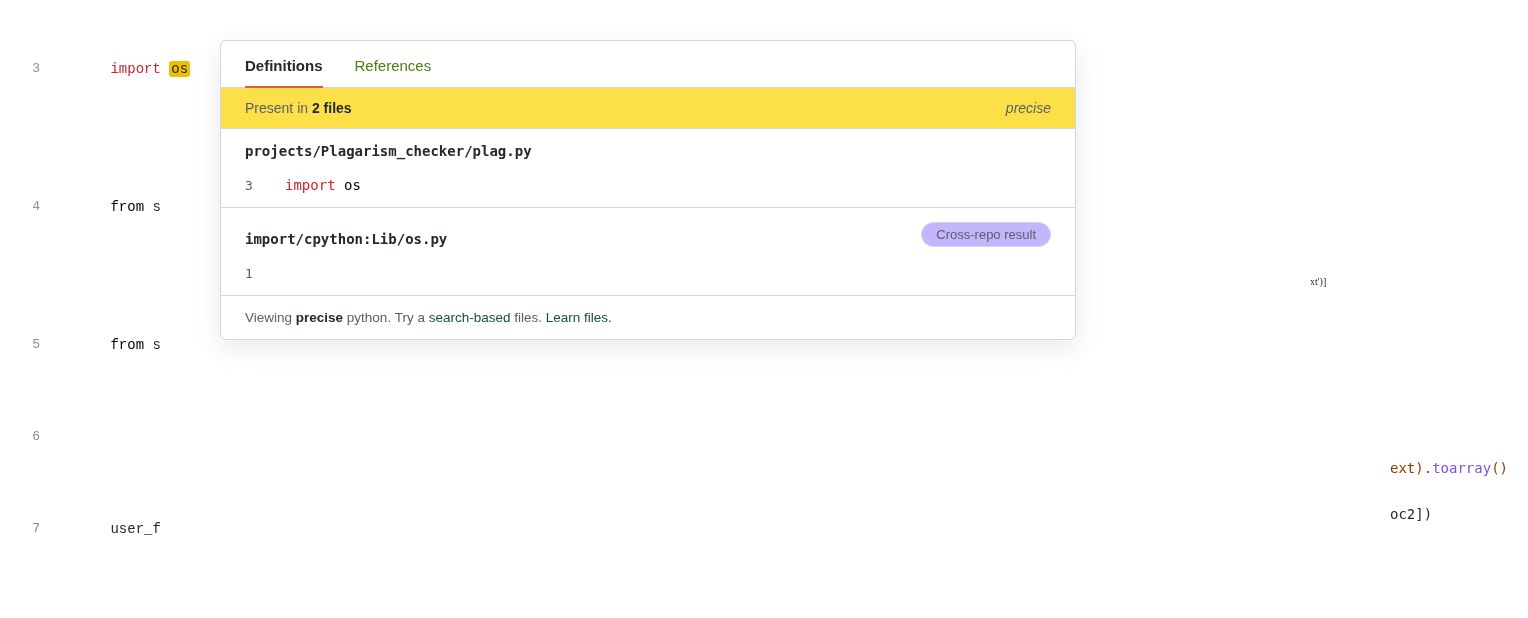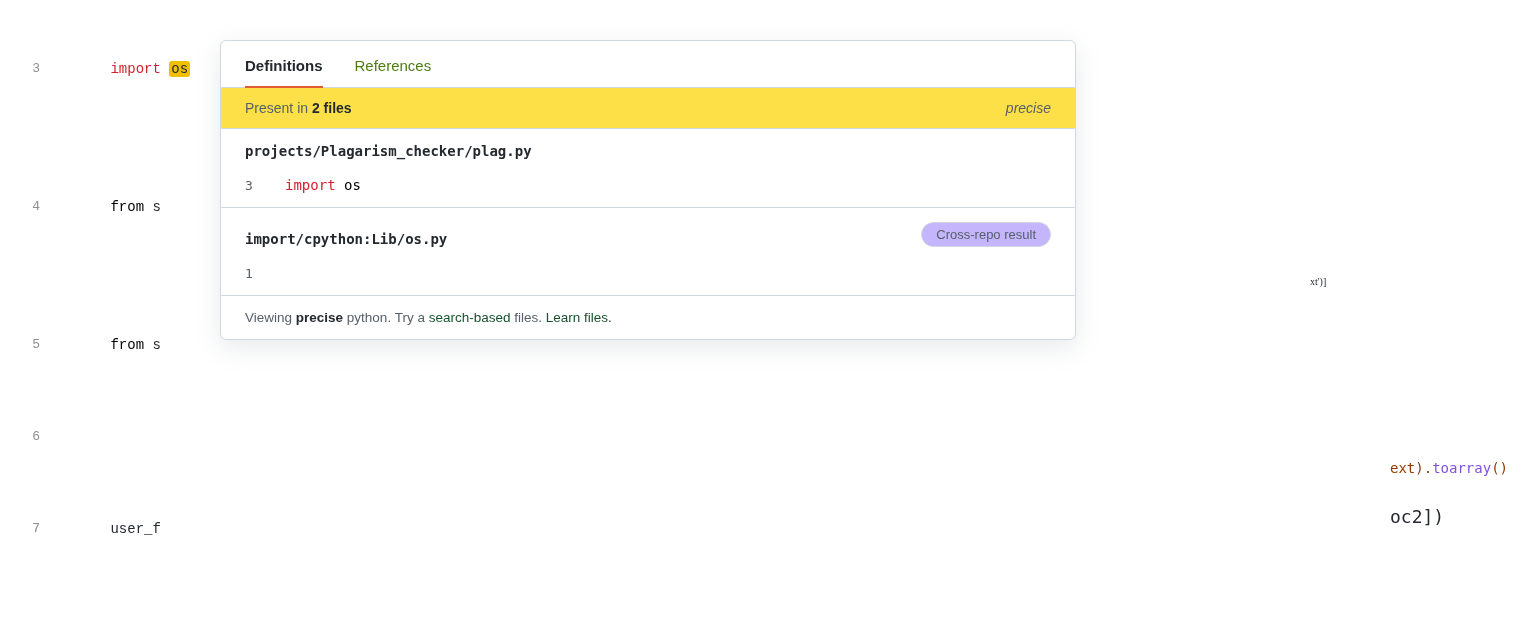--- a/index.html
+++ b/index.html
@@ -221,21 +221,21 @@
 
     <span class="code-content">
       
     </span>
   </div>
 
 </div>
 
 <div style="position:absolute; top:276px; left:1310px; font-family: Liberation Serif, serif; font-size:10px; color:#24292f;">xt')]</div>
 <div style="position:absolute; top:460px; left:1390px; font-family: monospace; font-size:14px; color:#953800;">ext).<span style="color:#8250df;">toarray</span>()</div>
-<div style="position:absolute; top:506px; left:1390px; font-family: monospace; font-size:18px; color:#24292f;">oc2])</div>
+<div style="position:absolute; top:506px; left:1390px; font-family: monospace; font-size:14px; color:#24292f;">oc2])</div>
 
 <div class="popup">
 
   <div class="popup-tabs">
     <div class="tab active">Definitions</div>
     <div class="tab">References</div>
   </div>
 
   <div class="summary-bar">
     <div class="summary-text">

